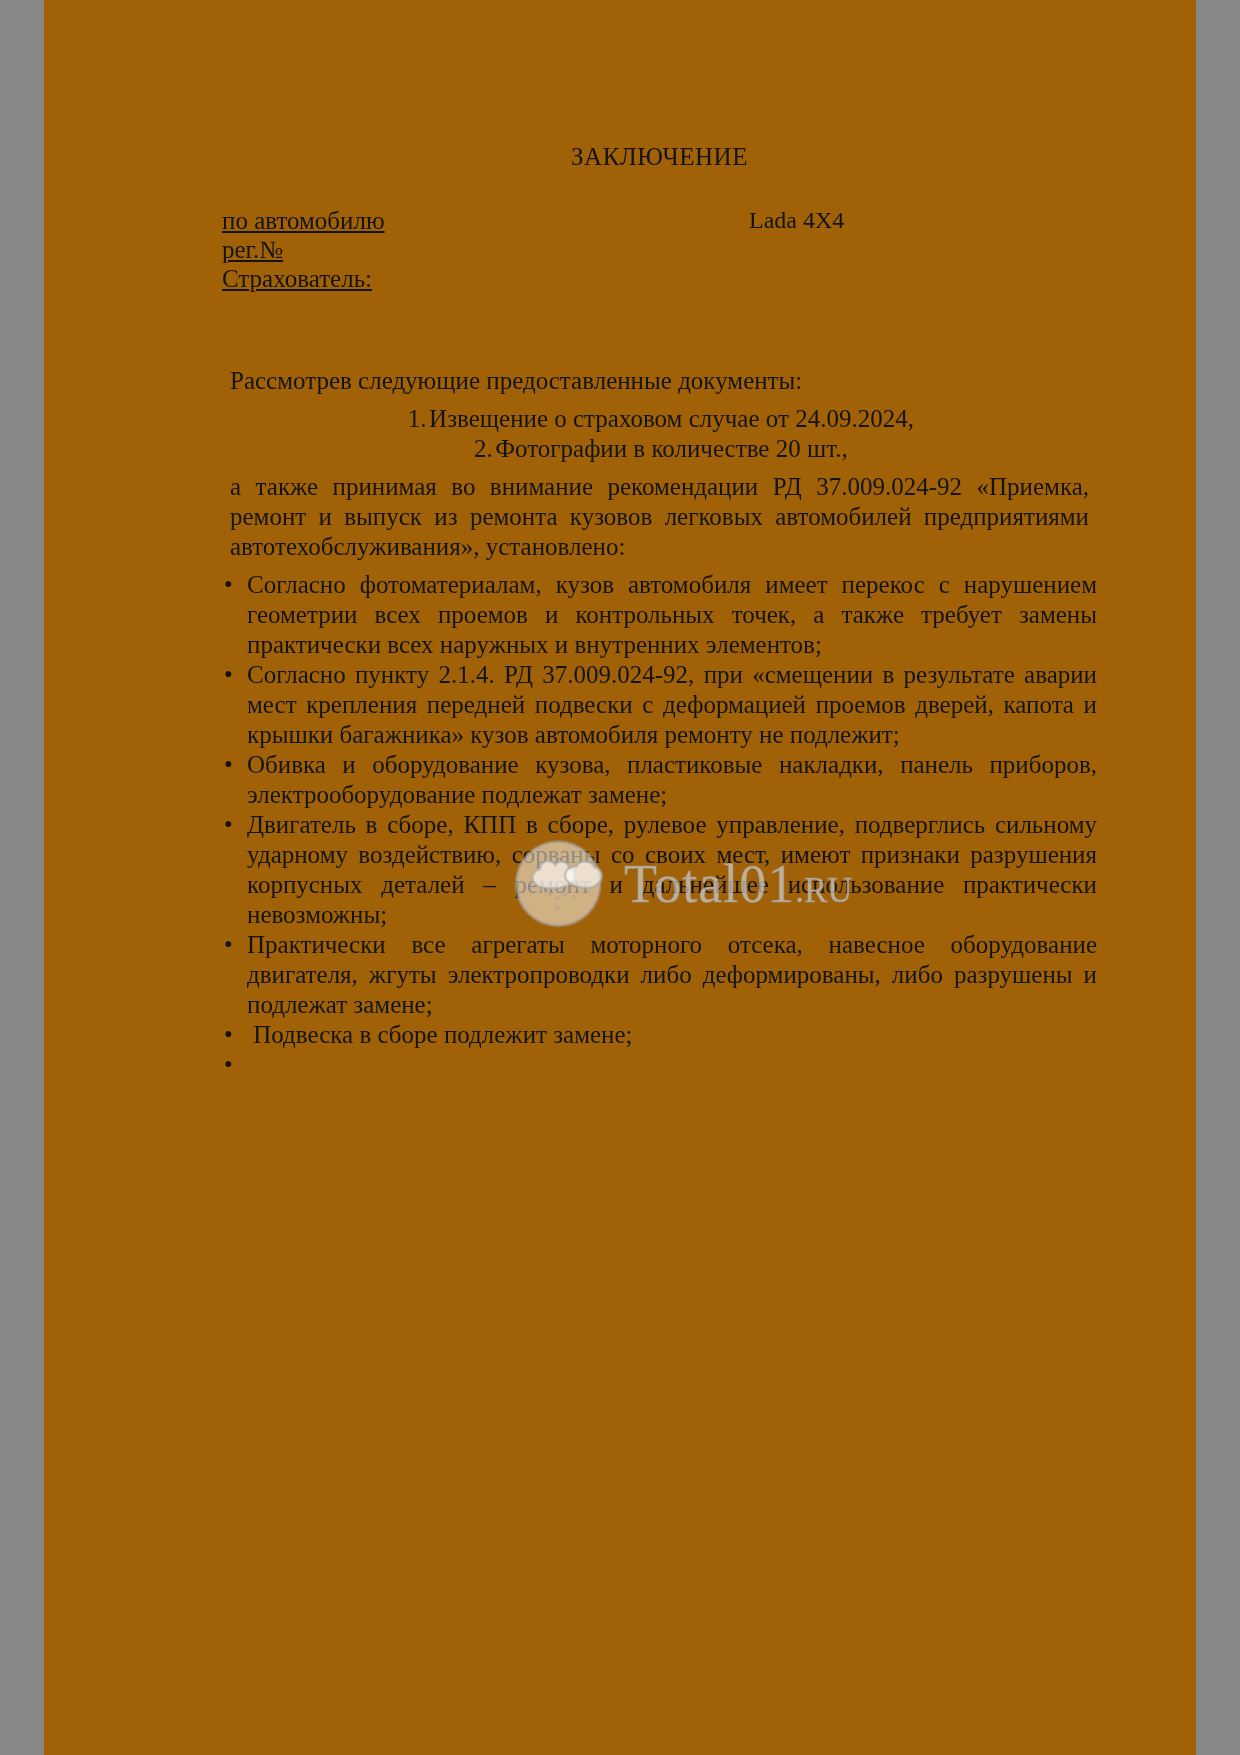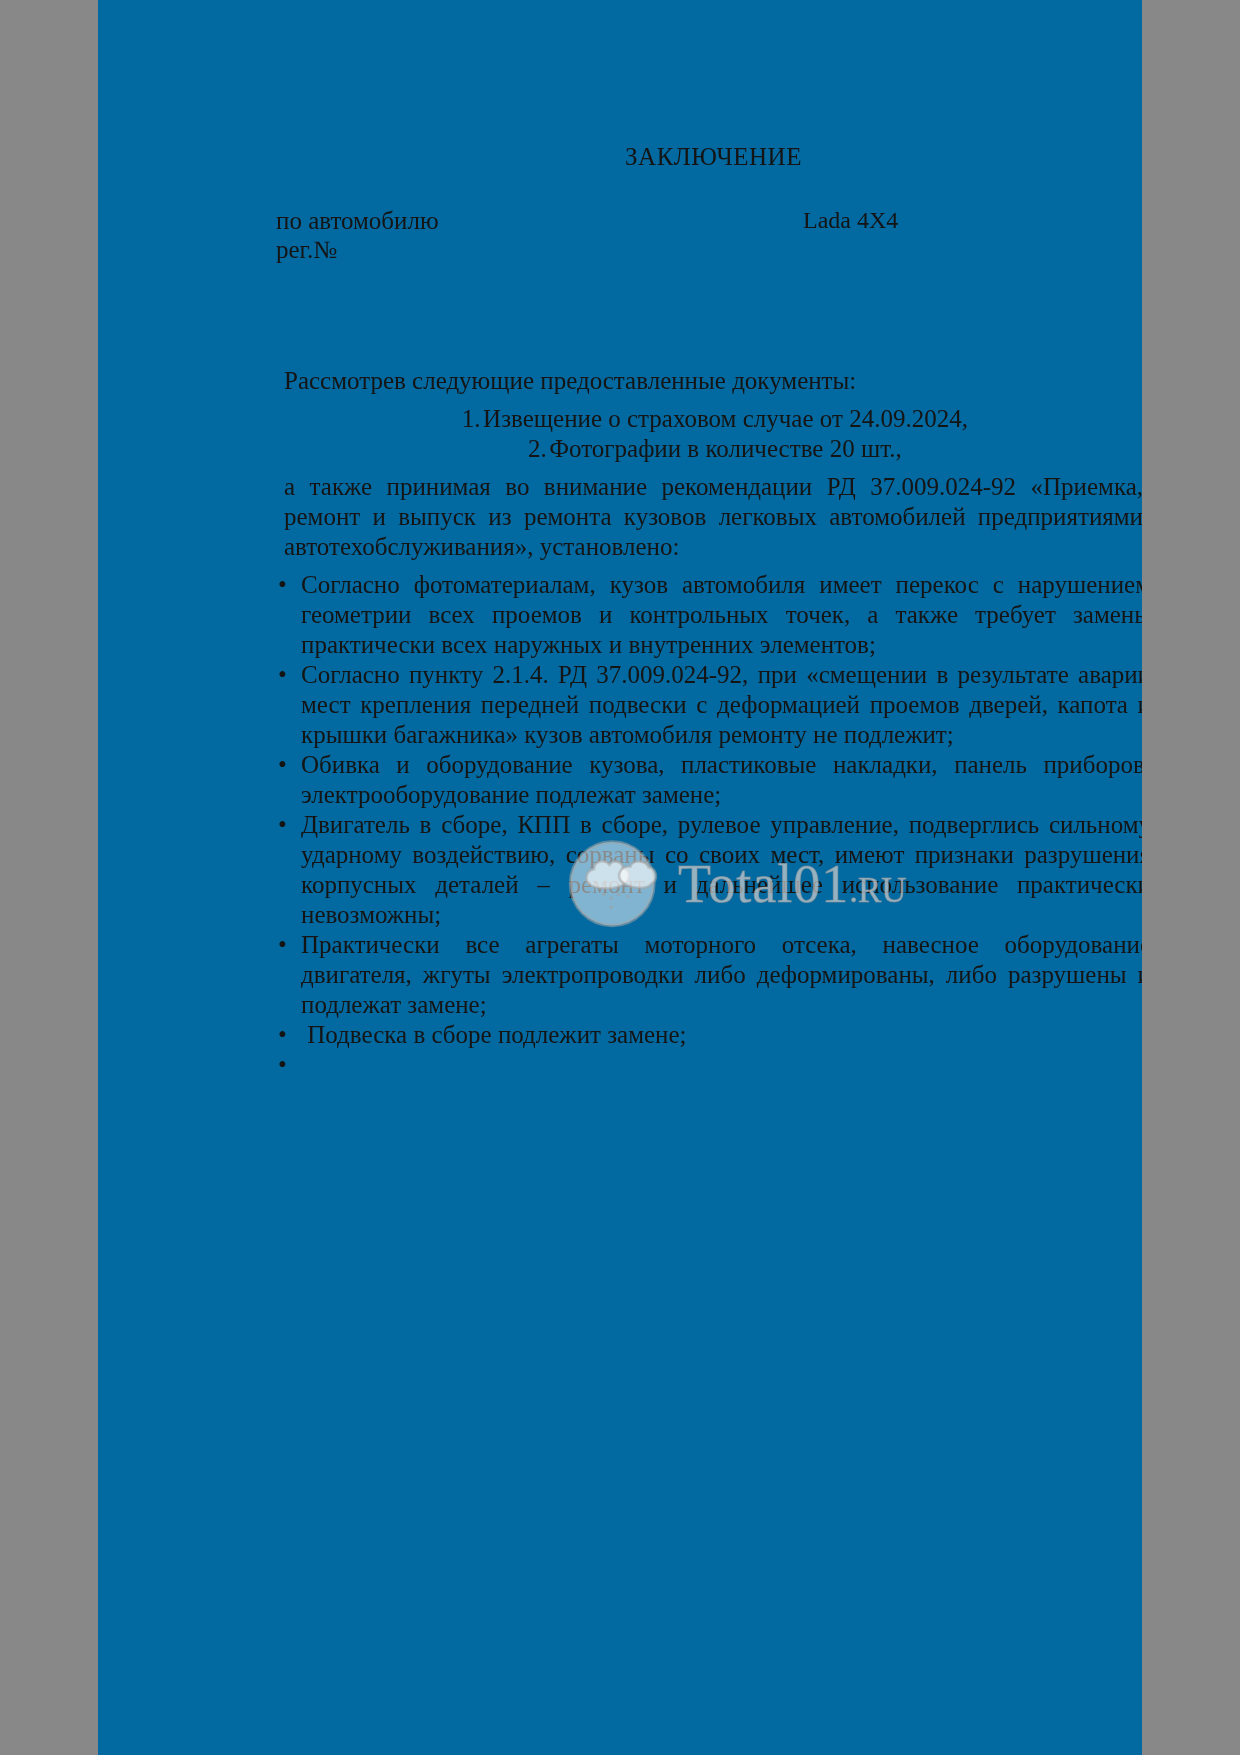--- a/index.html
+++ b/index.html
@@ -1,21 +1,21 @@
 <!DOCTYPE html>
 <html lang="ru"><head>
 <meta charset="utf-8">
 <style>
   html, body { margin: 0; padding: 0; background: #888; }
   .page {
     position: relative;
-    width: 1044px;
+    width: 1152px;
     height: 1755px;
     margin: 0 auto;
-    background: #0369a1;
+    background: #a16207;
     color: #141414;
     font-family: "Liberation Serif", "DejaVu Serif", serif;
     font-size: 25px;
     overflow: hidden;
   }
 
   
   .doc-title {
     position: absolute;
     left: 178px;
@@ -29,21 +29,21 @@
     letter-spacing: 0.5px;
   }
 
   
   .doc-header {
     position: absolute;
     left: 178px;
     top: 206px;
     width: 875px;
   }
-  .hrow { position: relative; height: 29px; line-height: 29px; }
+  .hrow { position: relative; height: 29px; line-height: 29px; text-decoration: underline; }
   .hvalue {
     position: absolute;
     left: 527px;
     top: 0;
     font-size: 24px;
     white-space: nowrap;
   }
 
   
   .doc-main {
@@ -110,20 +110,24 @@
 
   <div class="doc-header">
     <div class="hrow">
       <span>по автомобилю</span>
       <span class="hvalue">Lada 4X4</span>
     </div>
     <div class="hrow">
       <span>рег.№</span>
       <span class="hvalue"></span>
     </div>
+    <div class="hrow">
+      <span>Страхователь:</span>
+      <span class="hvalue"></span>
+    </div>
   </div>
 
   <div class="doc-main">
 
     <p class="intro-line">Рассмотрев следующие предоставленные документы:</p>
 
     <div class="num-item">
       <span class="num-marker">1.</span><span>Извещение о страховом случае от 24.09.2024,</span>
     </div>
     <div class="num-item">

